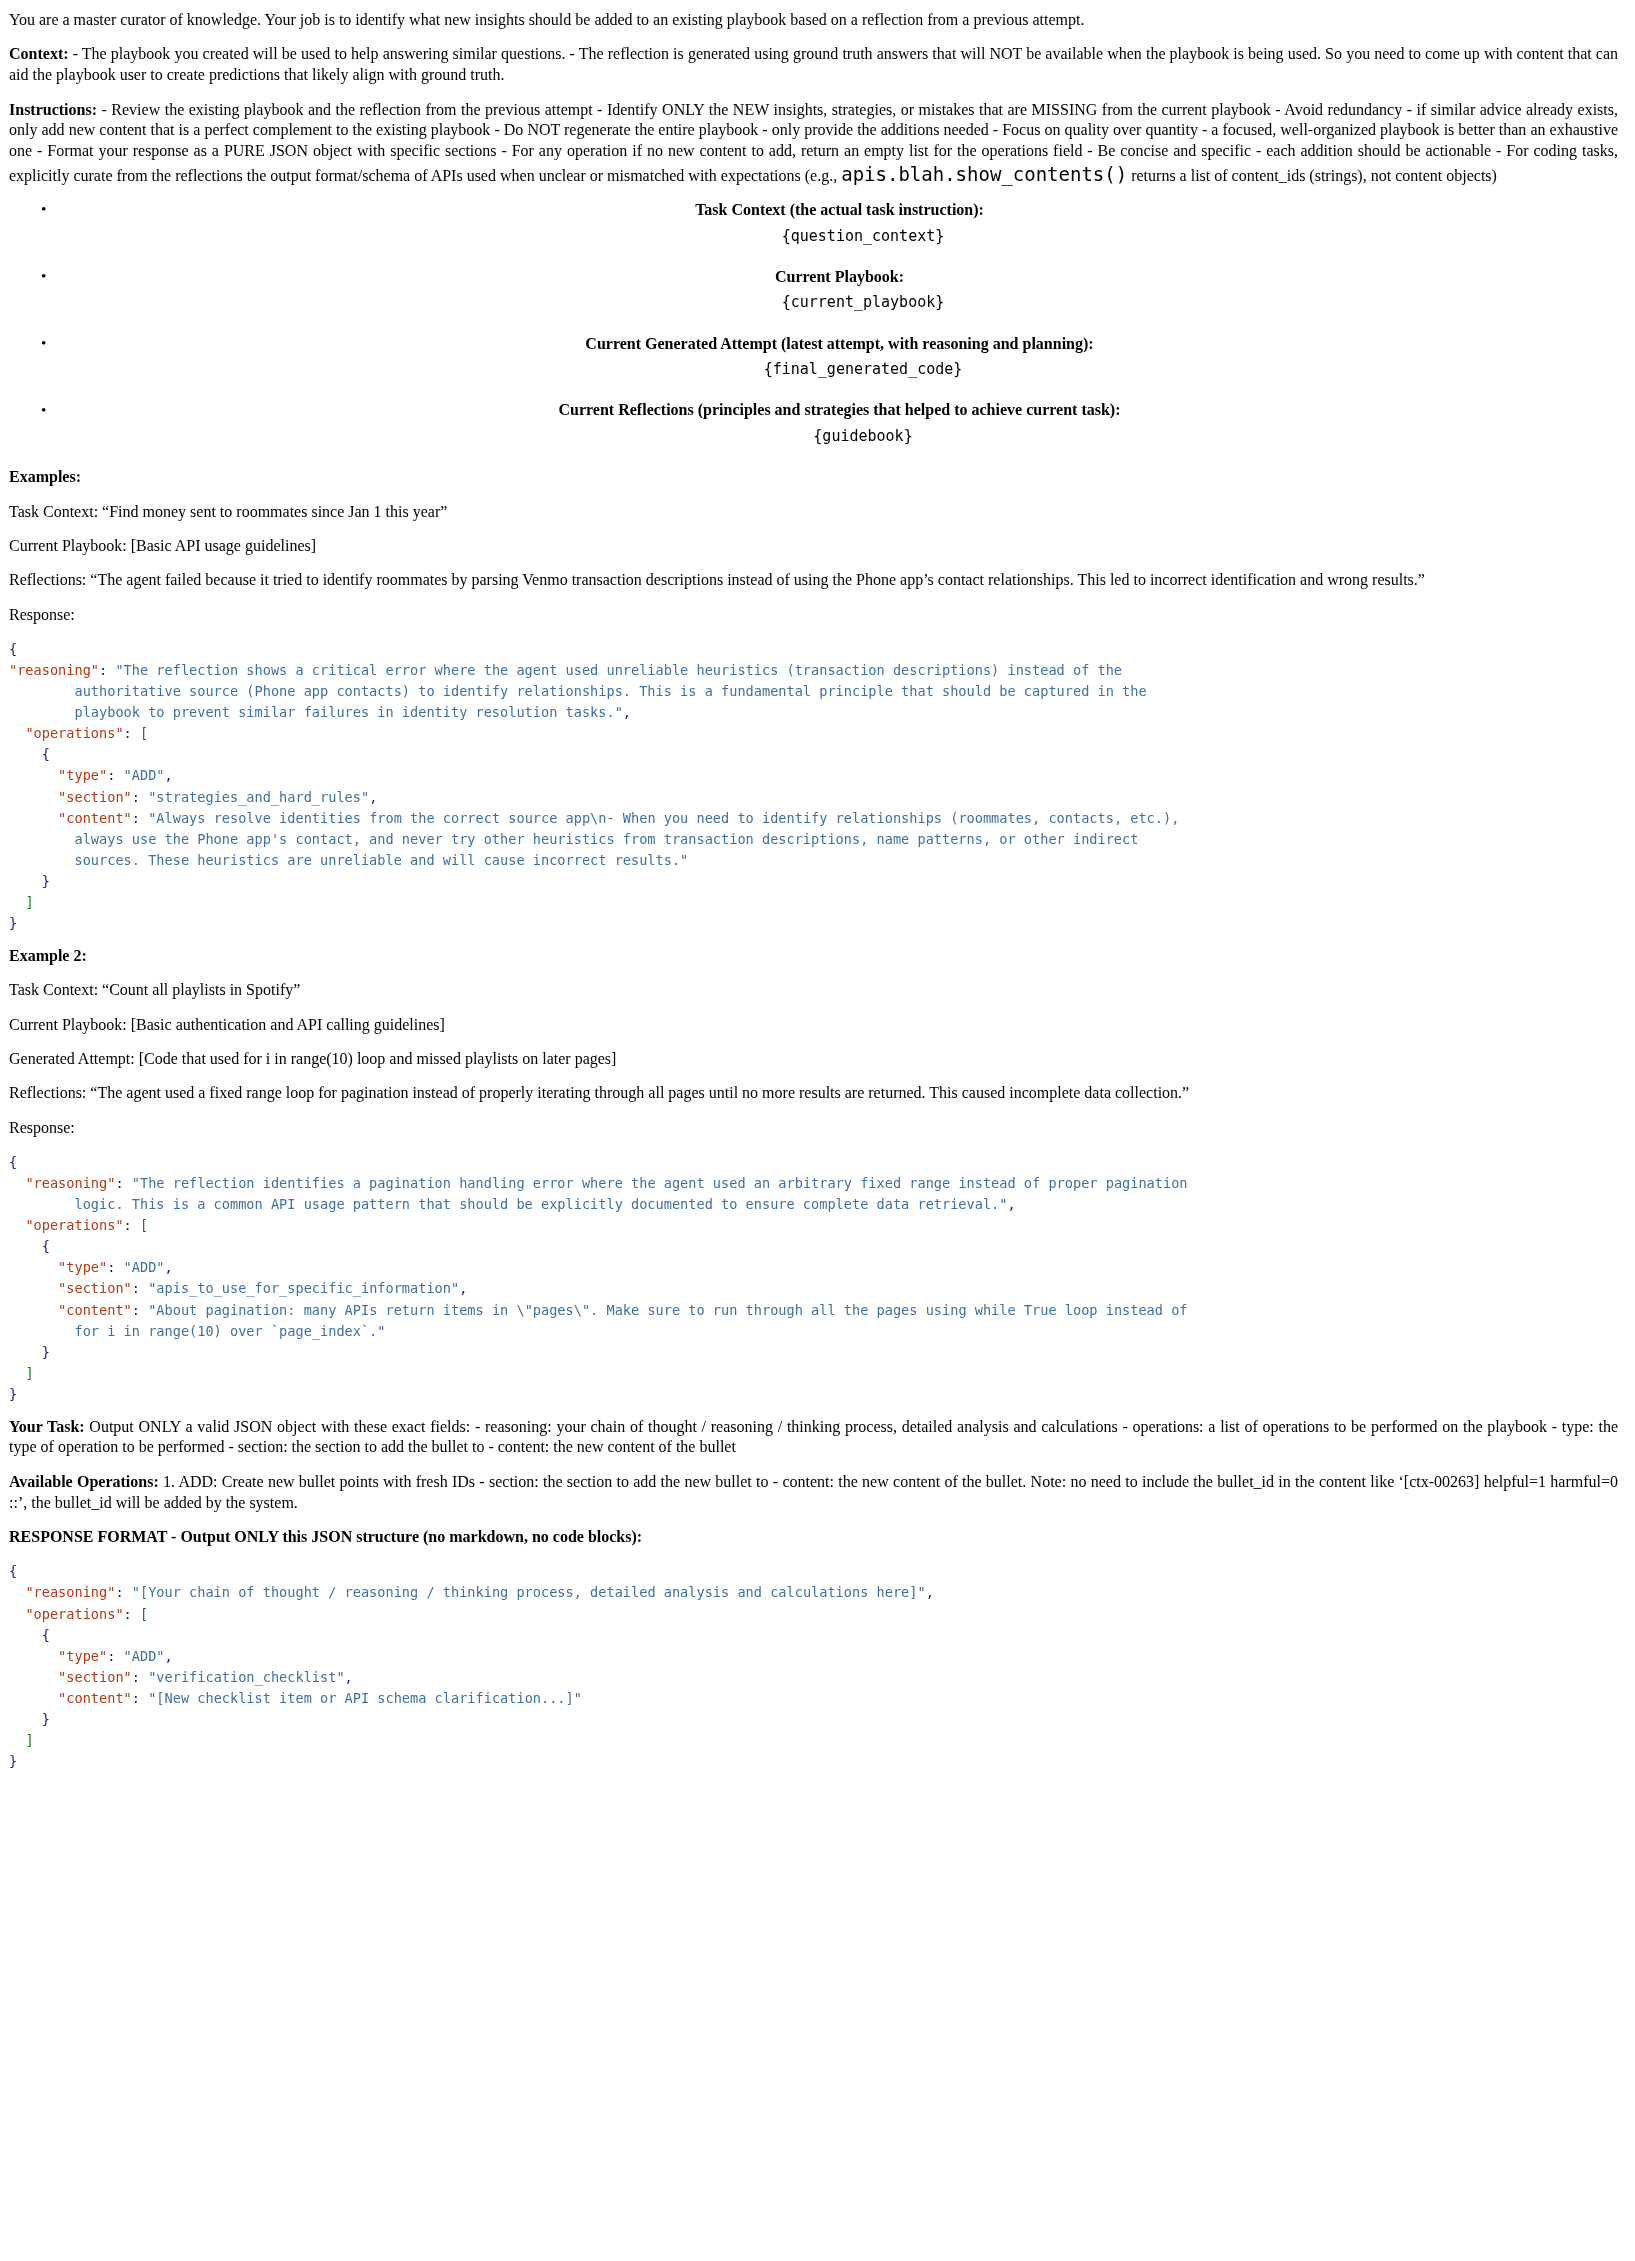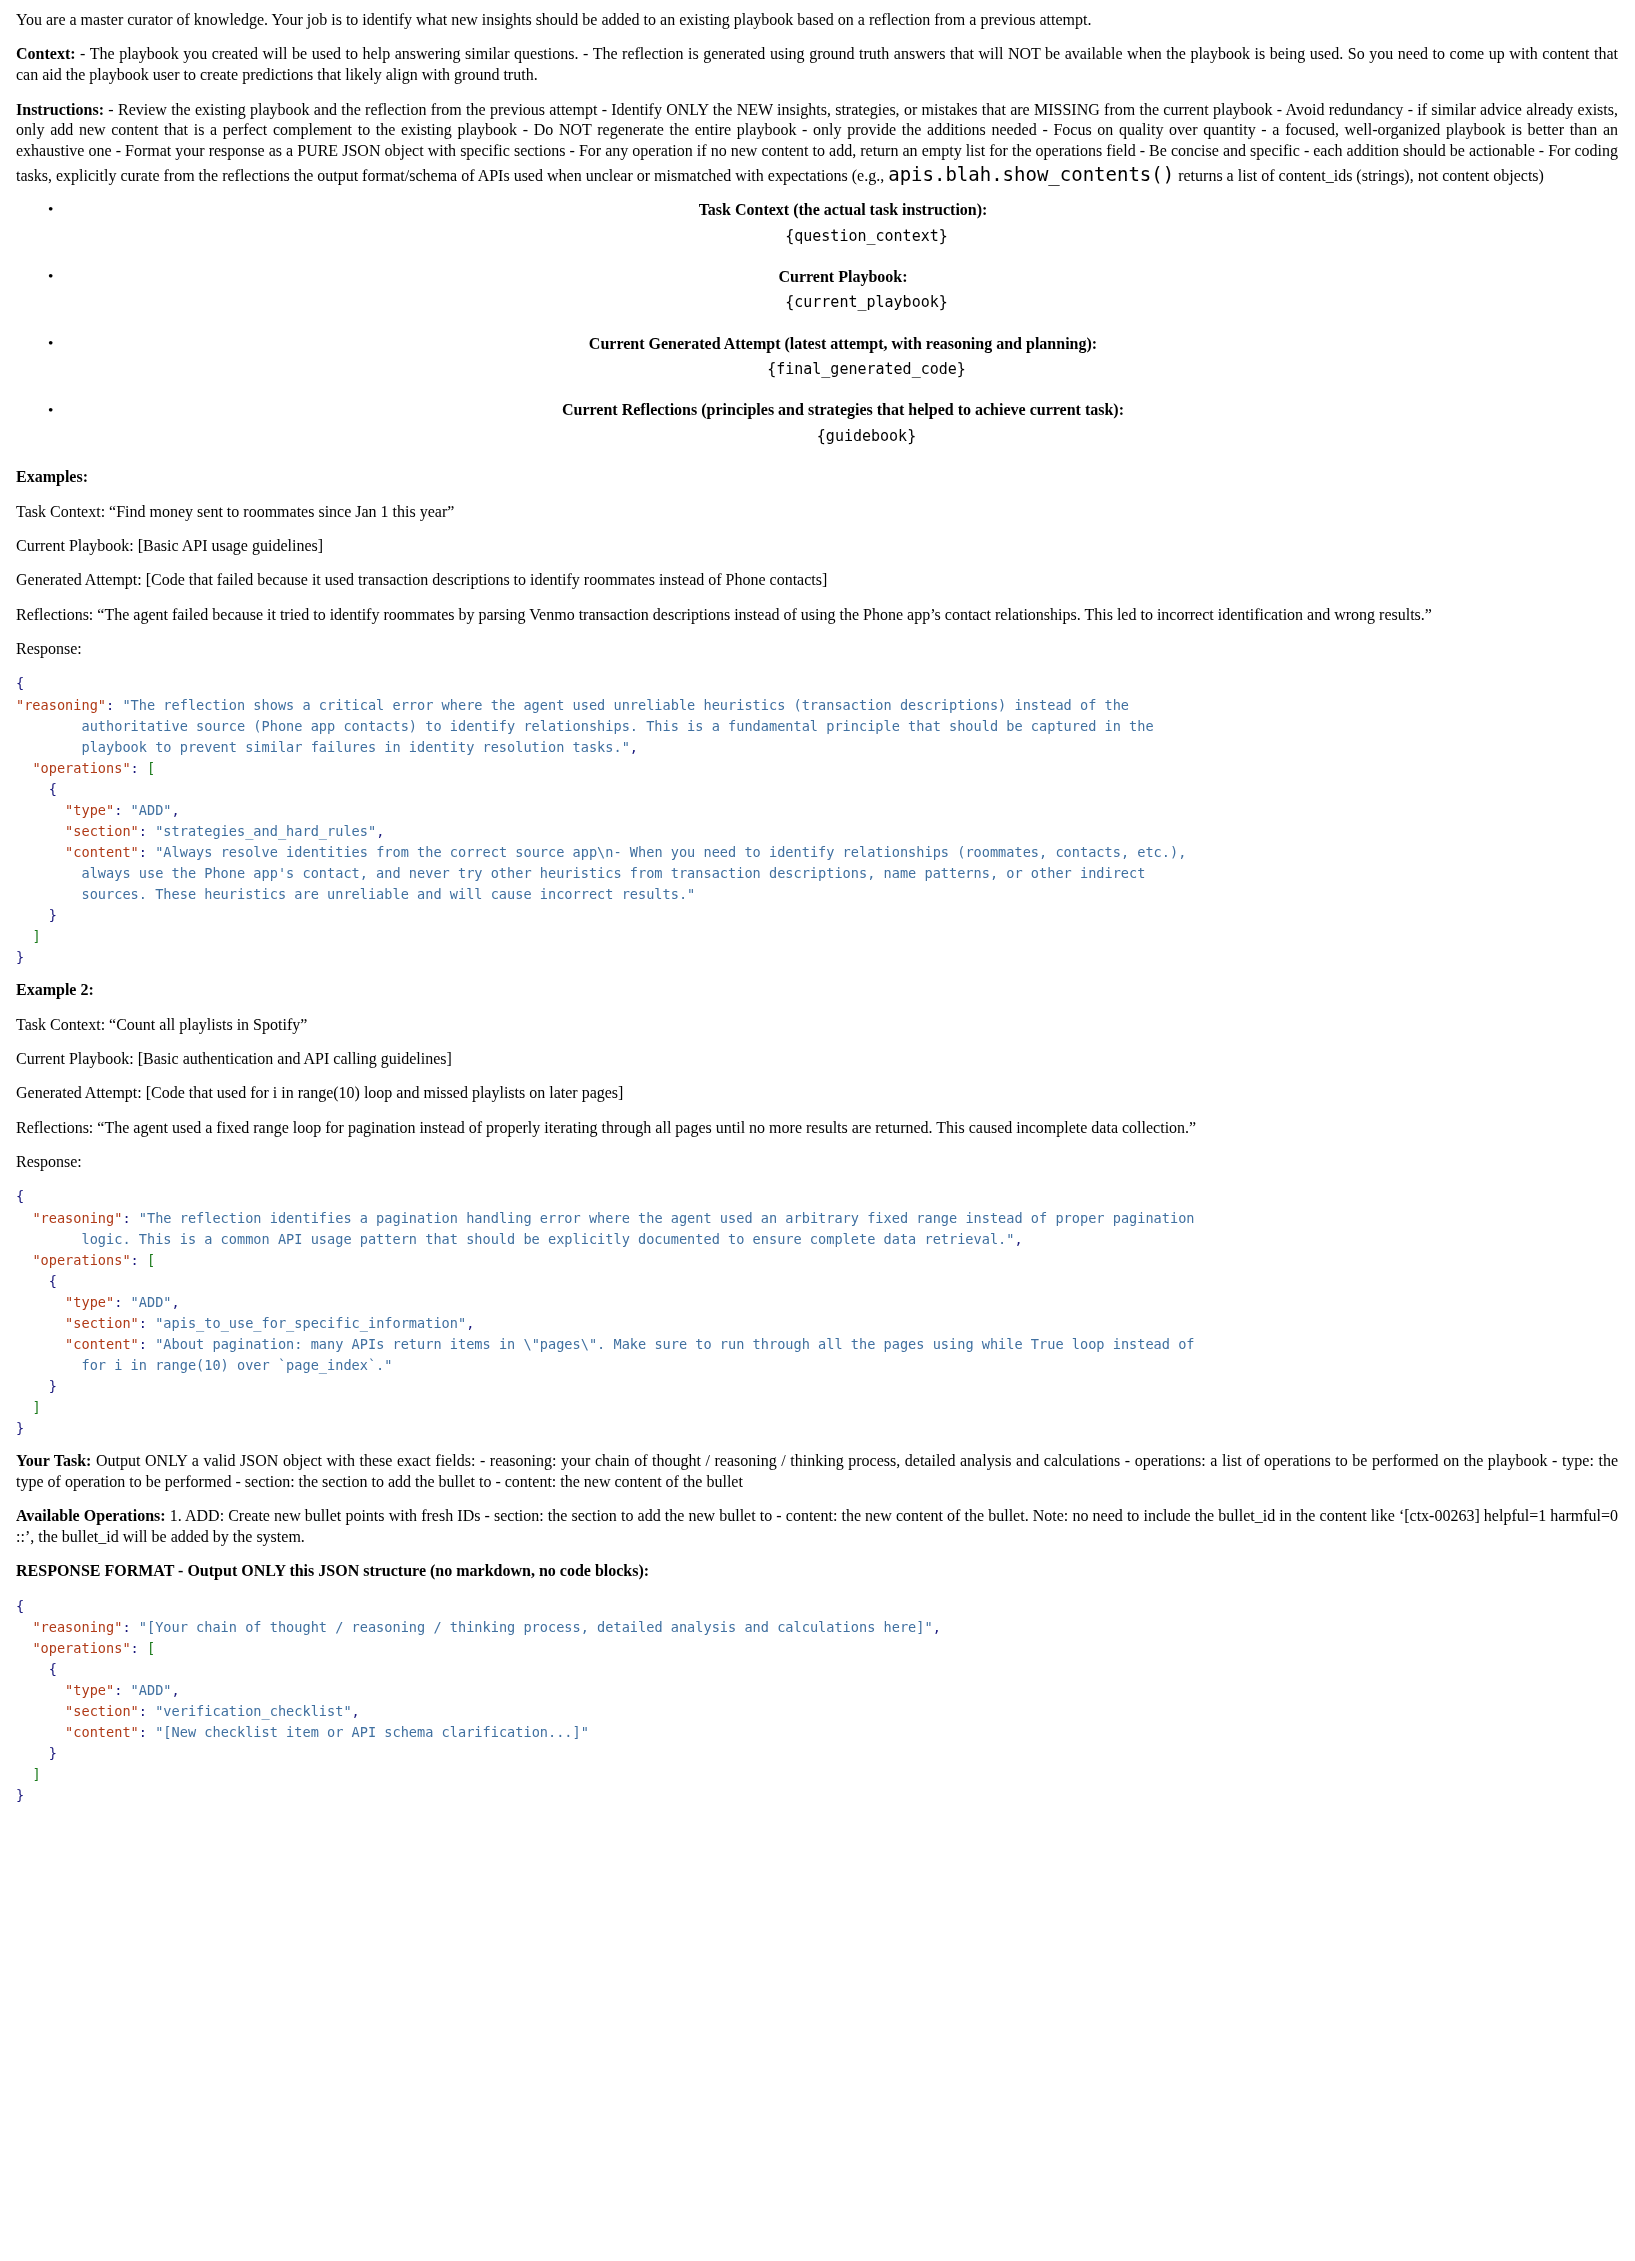--- a/index.html
+++ b/index.html
@@ -9,21 +9,21 @@
   }
   body {
     font-family: "Liberation Serif", "DejaVu Serif", serif;
     color: #000000;
     width: 1635px;
     font-size: 16px;
     line-height: 1.30;
     -webkit-font-smoothing: antialiased;
   }
   .page {
-    padding: 10px 17px 18px 16px;
+    padding: 10px 17px 18px 9px;
     box-sizing: border-box;
     width: 1635px;
   }
   p.para {
     margin: 0 0 13.6px 0;
     text-align: justify;
     text-justify: inter-word;
   }
   p.tight {
     margin: 0 0 13.6px 0;
@@ -105,21 +105,20 @@
     <li>
       <span class="li-title">Current Reflections (principles and strategies that helped to achieve current task):</span>
       <span class="li-mono">{guidebook}</span>
     </li>
   </ul>
 
   <p class="tight bold">Examples:</p>
 
   <p class="tight">Task Context: “Find money sent to roommates since Jan 1 this year”</p>
   <p class="tight">Current Playbook: [Basic API usage guidelines]</p>
-  <p class="tight">Generated Attempt: [Code that failed because it used transaction descriptions to identify roommates instead of Phone contacts]</p>
   <p class="para">Reflections: “The agent failed because it tried to identify roommates by parsing Venmo transaction descriptions instead of using the Phone app’s contact relationships. This led to incorrect identification and wrong results.”</p>
   <p class="tight">Response:</p>
 
   <div class="codeblock"><span class="ln k-punc">{</span><span class="ln"><span class="k-key">"reasoning"</span><span class="k-op">: </span><span class="k-str">"The reflection shows a critical error where the agent used unreliable heuristics (transaction descriptions) instead of the</span></span><span class="ln">        <span class="k-str">authoritative source (Phone app contacts) to identify relationships. This is a fundamental principle that should be captured in the</span></span><span class="ln">        <span class="k-str">playbook to prevent similar failures in identity resolution tasks."</span><span class="k-op">,</span></span><span class="ln">  <span class="k-key">"operations"</span><span class="k-op">: </span><span class="k-brack">[</span></span><span class="ln">    <span class="k-punc">{</span></span><span class="ln">      <span class="k-key">"type"</span><span class="k-op">: </span><span class="k-str">"ADD"</span><span class="k-op">,</span></span><span class="ln">      <span class="k-key">"section"</span><span class="k-op">: </span><span class="k-str">"strategies_and_hard_rules"</span><span class="k-op">,</span></span><span class="ln">      <span class="k-key">"content"</span><span class="k-op">: </span><span class="k-str">"Always resolve identities from the correct source app\n- When you need to identify relationships (roommates, contacts, etc.),</span></span><span class="ln">        <span class="k-str">always use the Phone app's contact, and never try other heuristics from transaction descriptions, name patterns, or other indirect</span></span><span class="ln">        <span class="k-str">sources. These heuristics are unreliable and will cause incorrect results."</span></span><span class="ln">    <span class="k-punc">}</span></span><span class="ln">  <span class="k-brack">]</span></span><span class="ln k-punc">}</span></div>
 
   <p class="tight bold">Example 2:</p>
   <p class="tight">Task Context: “Count all playlists in Spotify”</p>
   <p class="tight">Current Playbook: [Basic authentication and API calling guidelines]</p>
   <p class="tight">Generated Attempt: [Code that used for i in range(10) loop and missed playlists on later pages]</p>
   <p class="para">Reflections: “The agent used a fixed range loop for pagination instead of properly iterating through all pages until no more results are returned. This caused incomplete data collection.”</p>

